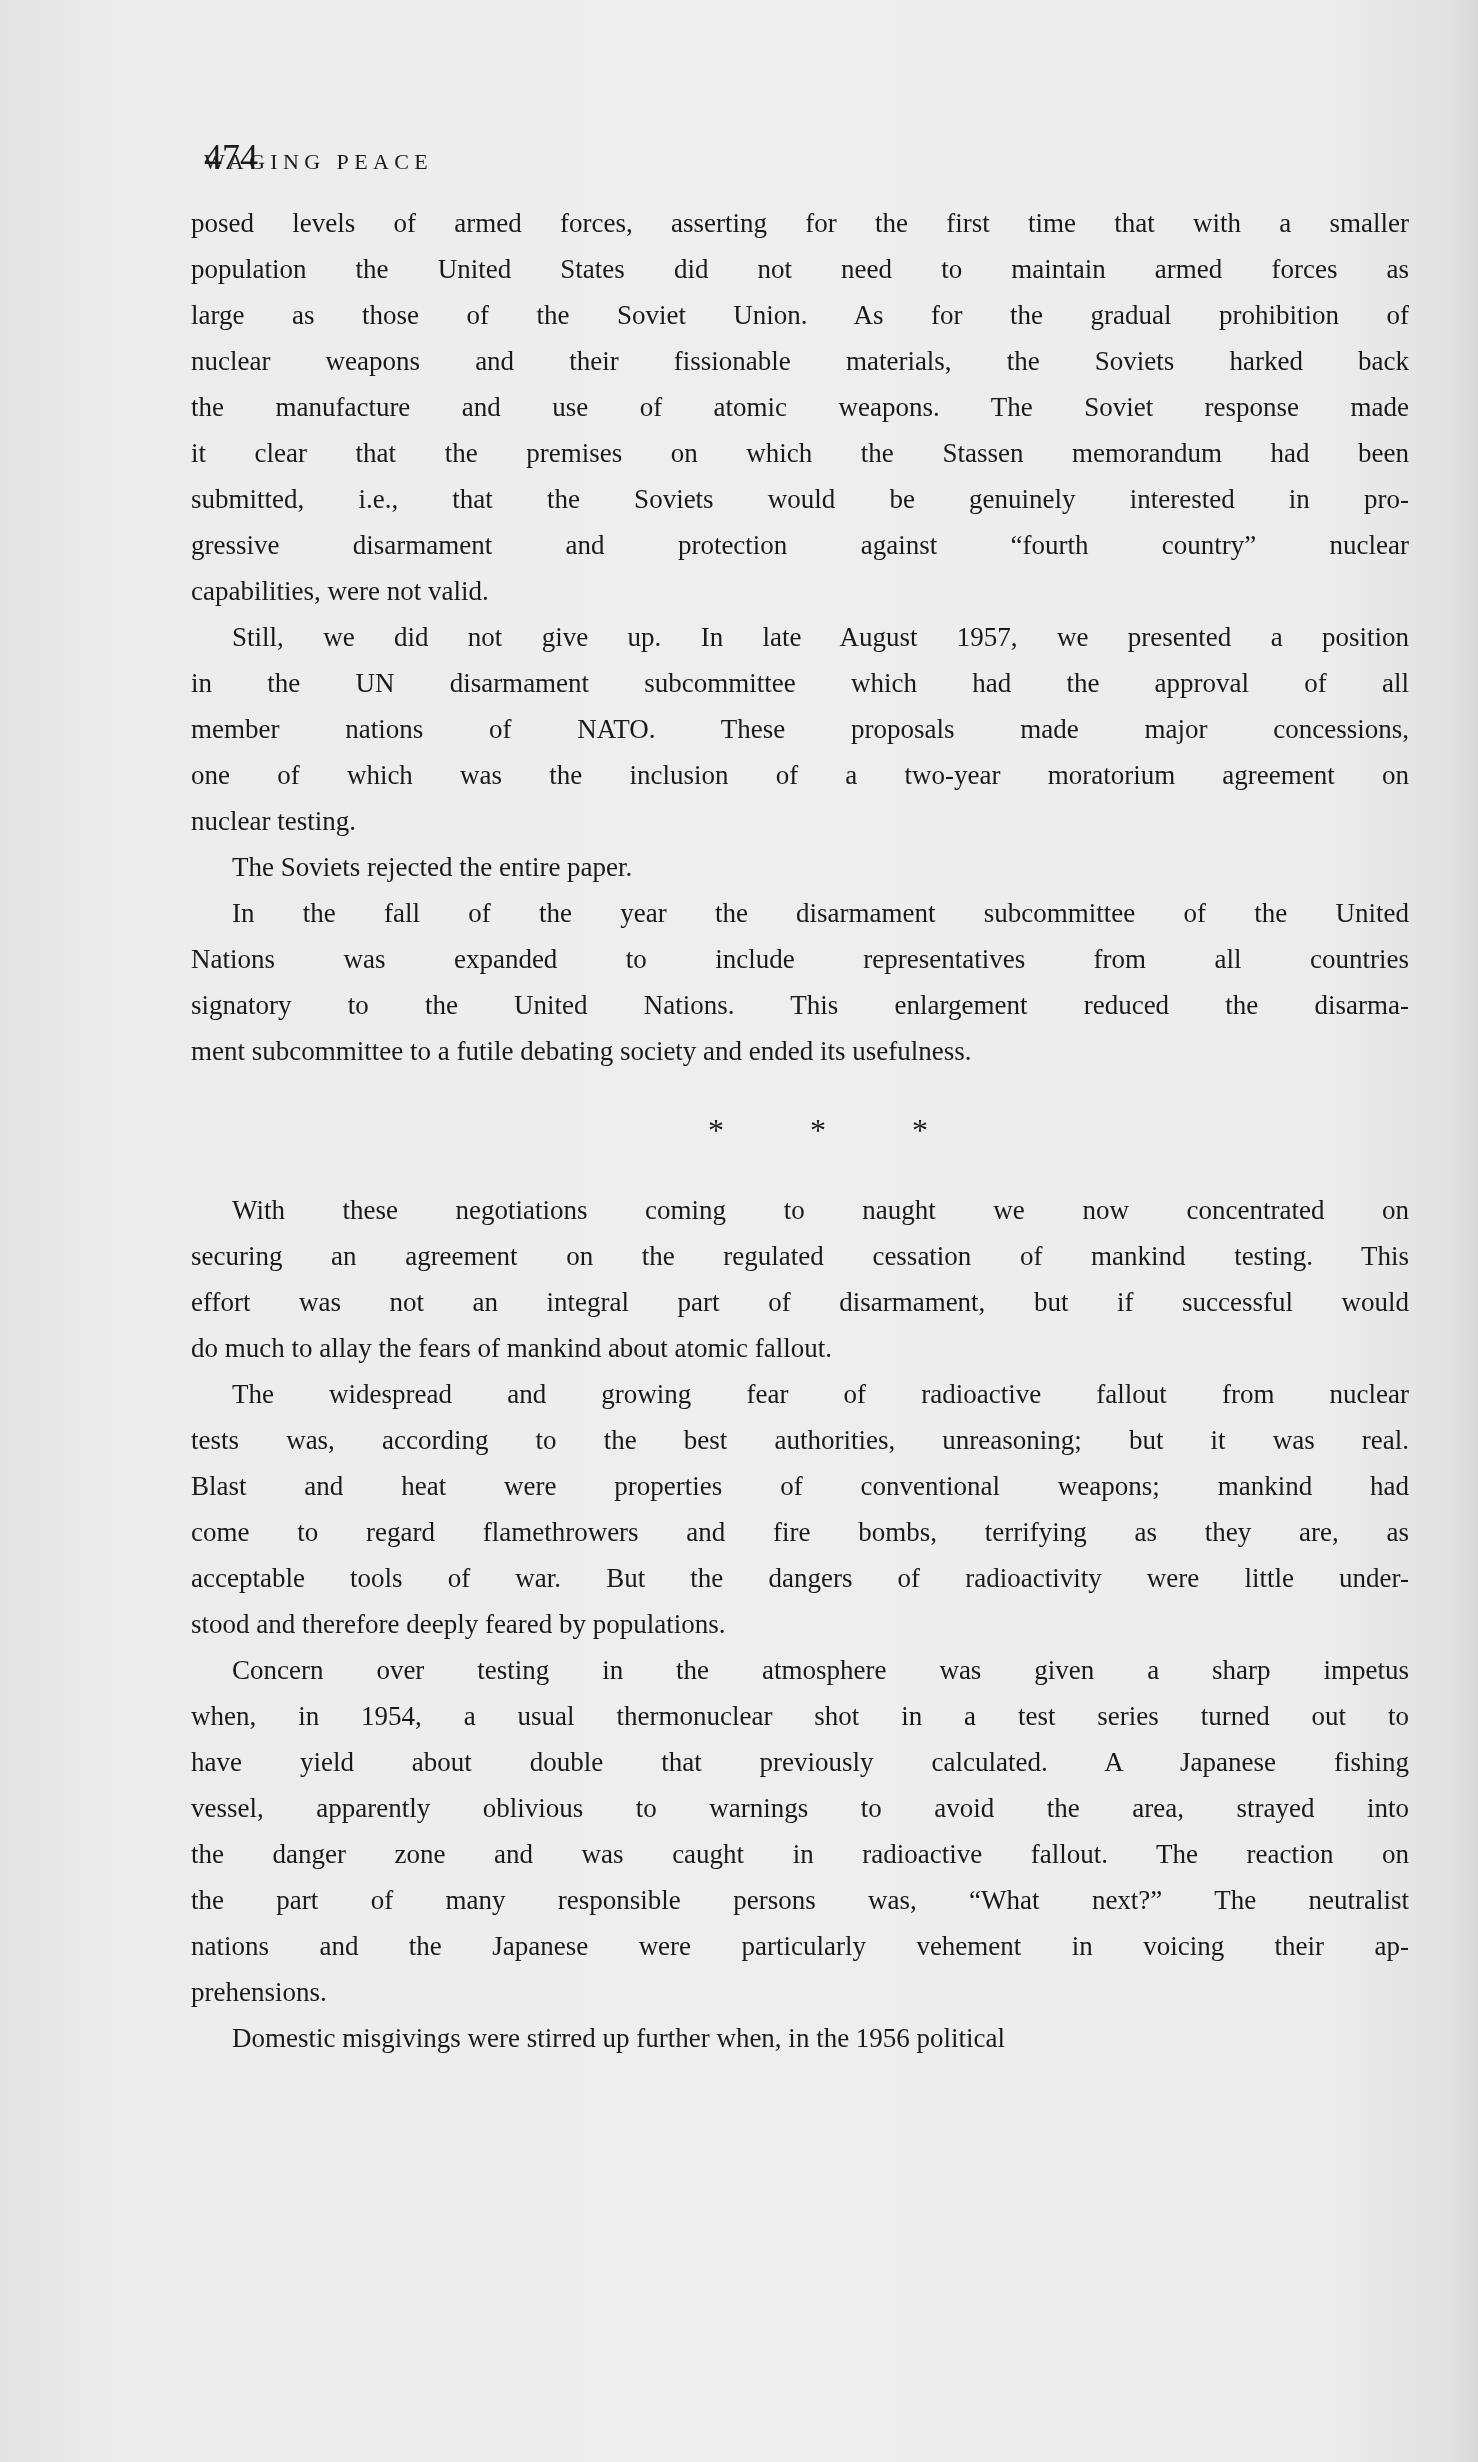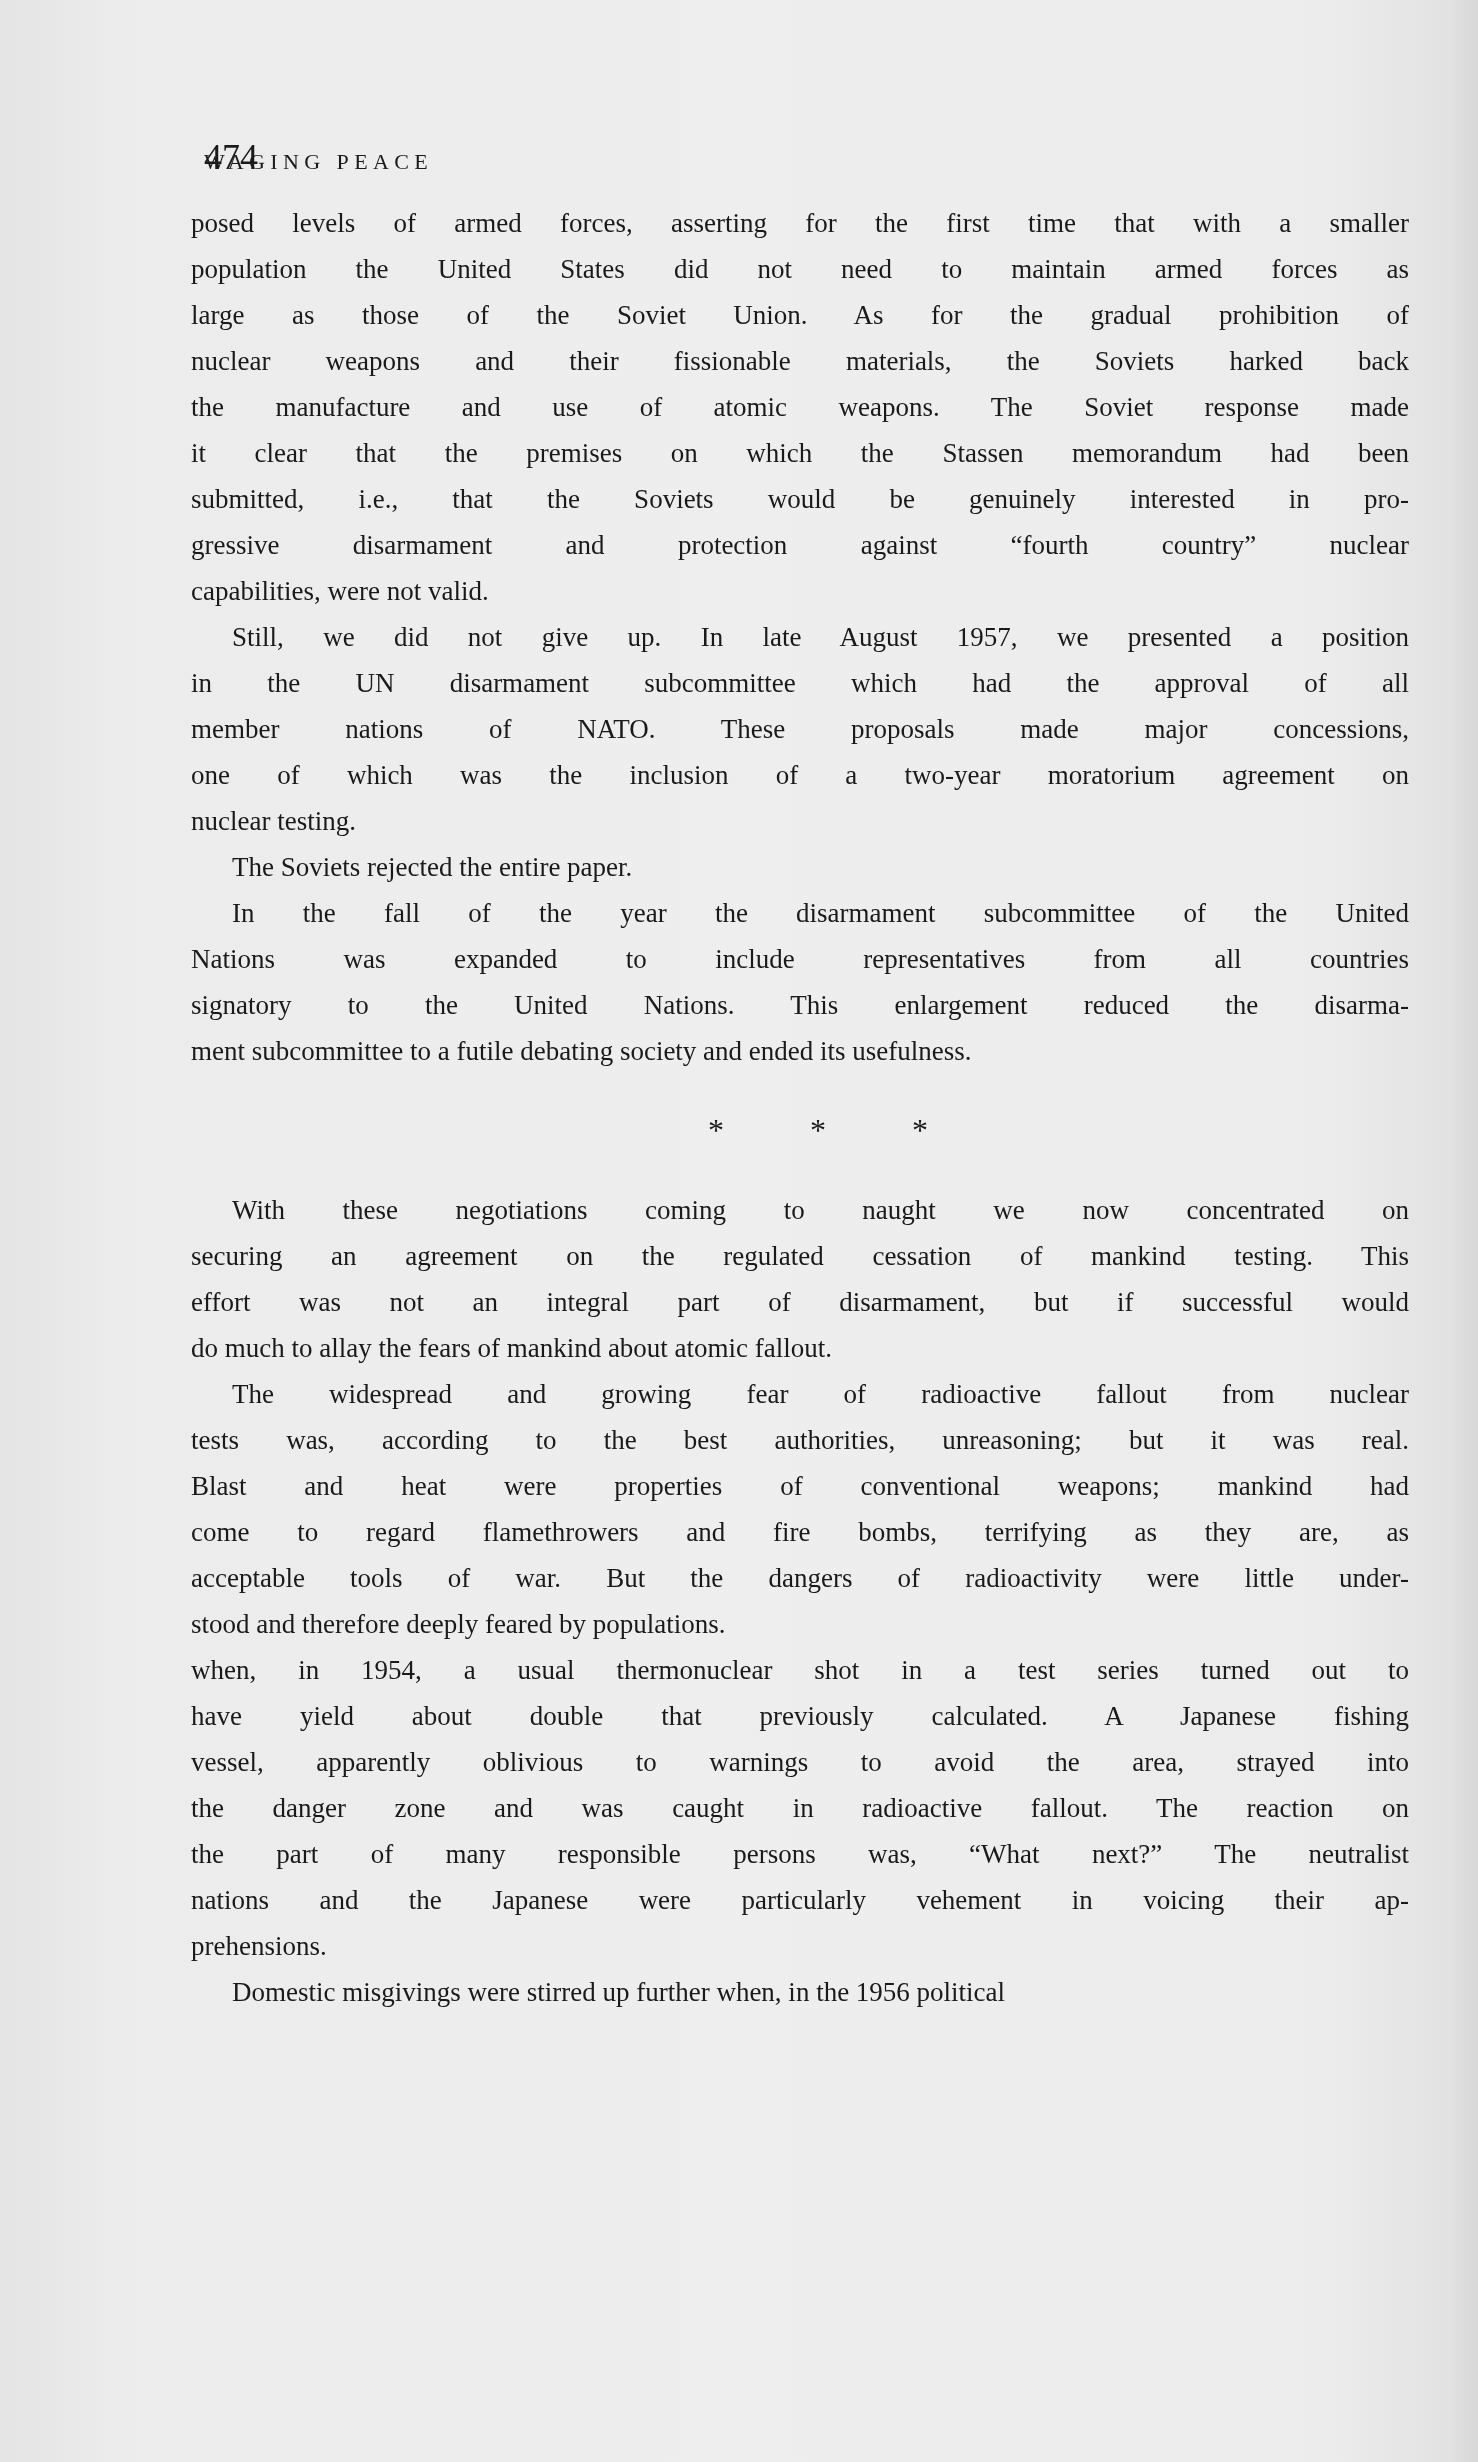--- a/index.html
+++ b/index.html
@@ -121,20 +121,21 @@
         </div>
         <div class="para">
           <span class="line indent">The widespread and growing fear of radioactive fallout from nuclear</span>
           <span class="line">tests was, according to the best authorities, unreasoning; but it was real.</span>
           <span class="line">Blast and heat were properties of conventional weapons; mankind had</span>
           <span class="line">come to regard flamethrowers and fire bombs, terrifying as they are, as</span>
           <span class="line">acceptable tools of war. But the dangers of radioactivity were little under-</span>
           <span class="line last">stood and therefore deeply feared by populations.</span>
         </div>
         <div class="para">
+          <span class="line indent">Concern over testing in the atmosphere was given a sharp impetus</span>
           <span class="line">when, in 1954, a usual thermonuclear shot in a test series turned out to</span>
           <span class="line">have yield about double that previously calculated. A Japanese fishing</span>
           <span class="line">vessel, apparently oblivious to warnings to avoid the area, strayed into</span>
           <span class="line">the danger zone and was caught in radioactive fallout. The reaction on</span>
           <span class="line">the part of many responsible persons was, “What next?” The neutralist</span>
           <span class="line">nations and the Japanese were particularly vehement in voicing their ap-</span>
           <span class="line last">prehensions.</span>
         </div>
         <div class="para">
           <span class="line indent last">Domestic misgivings were stirred up further when, in the 1956 political</span>

